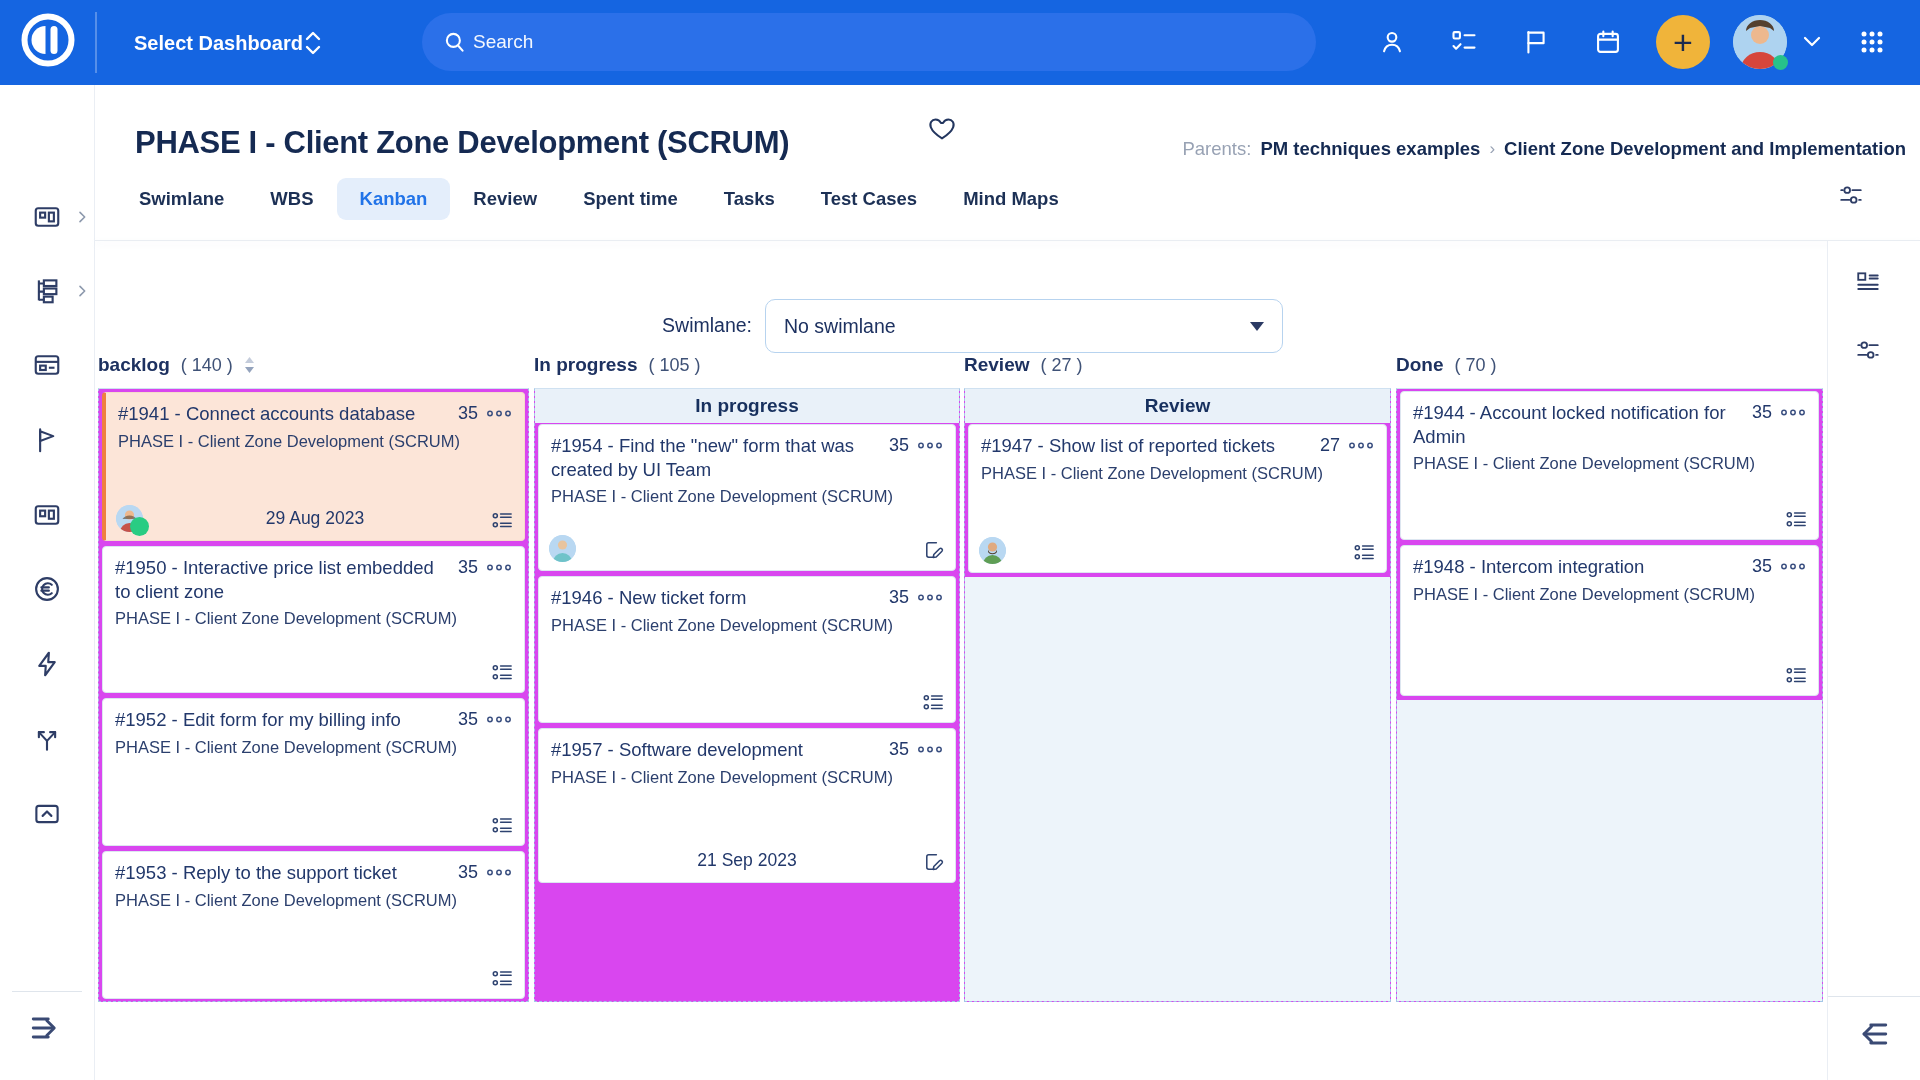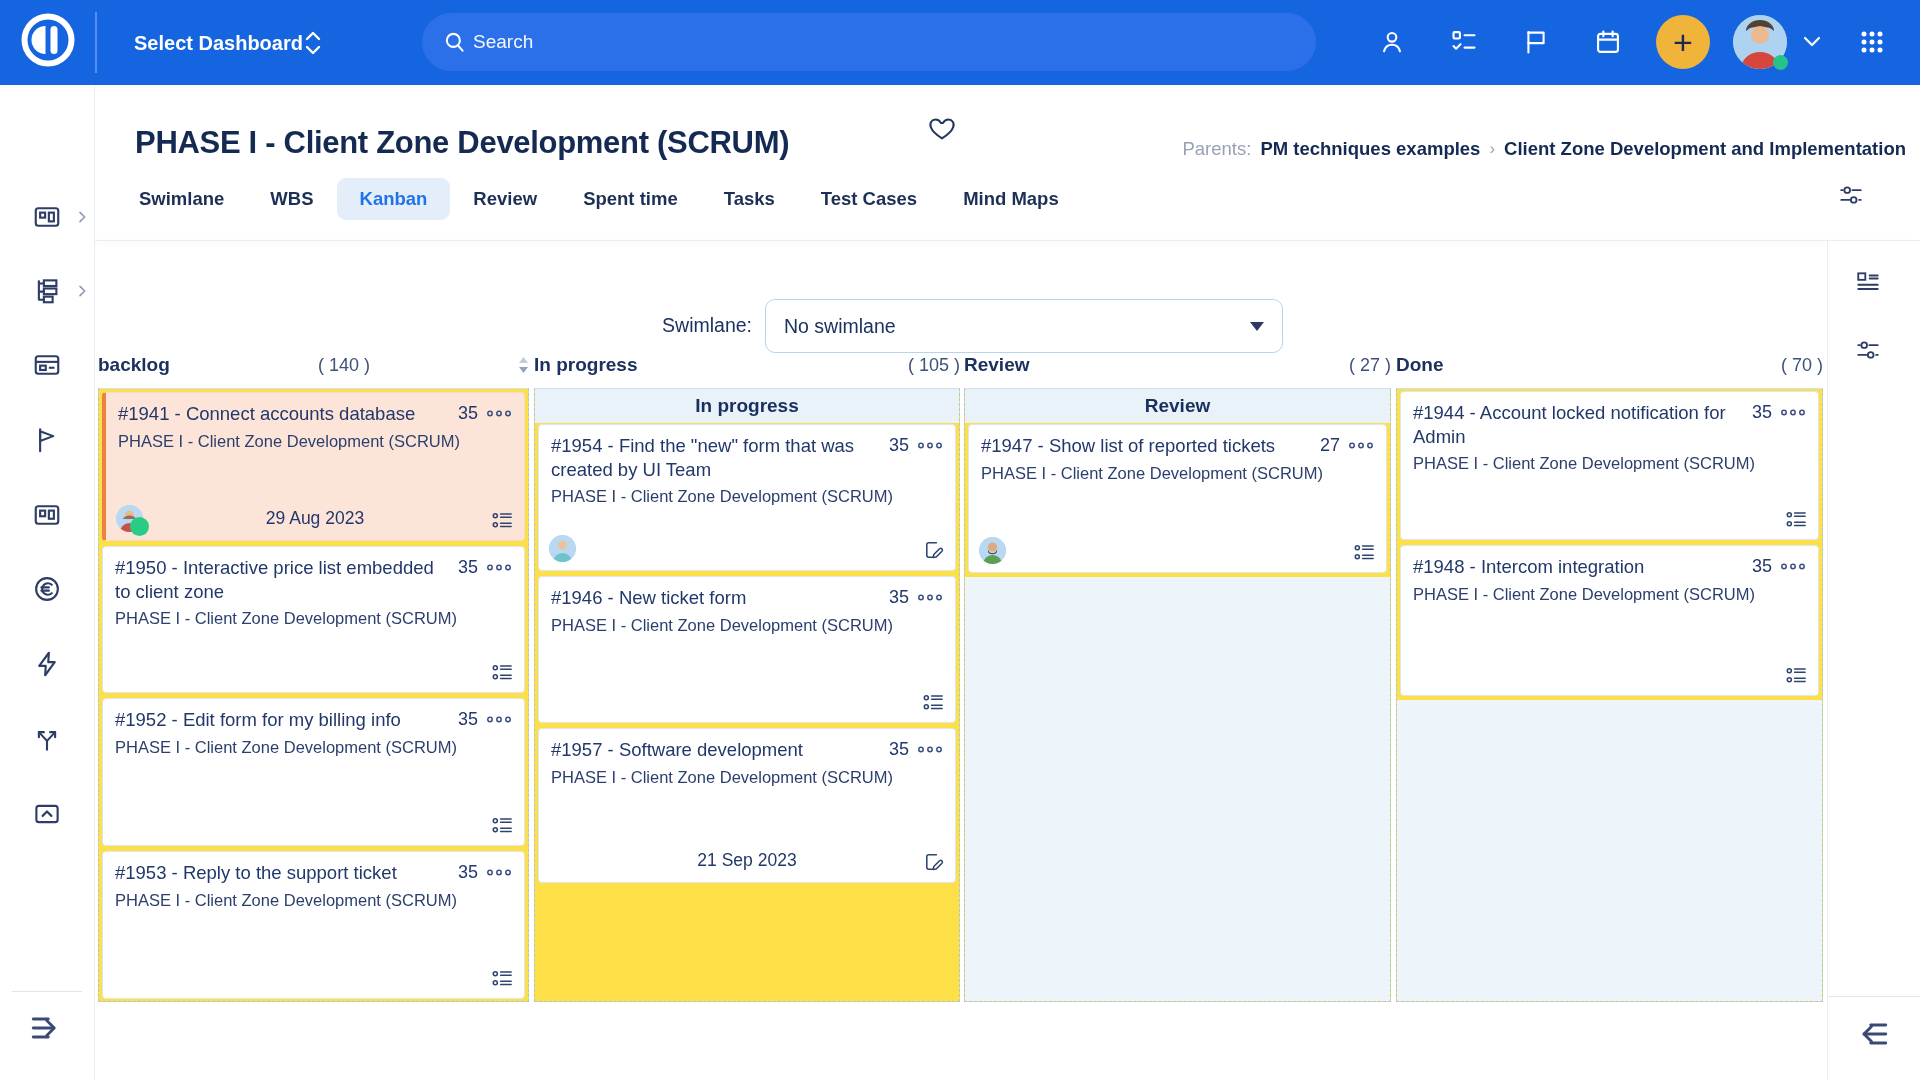--- a/index.html
+++ b/index.html
@@ -55,25 +55,25 @@
   .rr-collapse{position:absolute;left:27px;top:775px;width:36px;height:36px;color:#3a4a74;cursor:pointer;}
 
   
   .swim-label{position:absolute;left:600px;top:314px;width:152px;text-align:right;font-size:19.5px;color:#1d3160;}
   .swim-select{position:absolute;left:765px;top:299px;width:518px;height:54px;border:1.5px solid #b7d3ef;border-radius:10px;
                background:#fff;display:flex;align-items:center;padding:0 18px;cursor:pointer;}
   .swim-select .val{flex:1;font-size:19.5px;color:#1d3160;}
   .swim-select .caret{width:0;height:0;border-left:7px solid transparent;border-right:7px solid transparent;border-top:9px solid #2b3a64;}
 
   
-  .col-label{position:absolute;top:350px;height:30px;display:flex;align-items:center;justify-content:space-between;gap:11px;}
+  .col-label{position:absolute;top:350px;height:30px;display:flex;align-items:center;justify-content:flex-start;gap:11px;}
   .col-label .nm{font-size:19px;font-weight:700;color:#1d3160;}
   .col-label .ct{font-size:18px;color:#3f5277;}
   .sort{width:11px;height:18px;color:#94a3bd;cursor:pointer;}
-  .kcol{position:absolute;top:388px;height:614px;border:1px dashed #a5c7e7;border-top:1px solid #cfe1f1;background:#fde047;}
+  .kcol{position:absolute;top:388px;height:614px;border:1px dashed #a5c7e7;border-top:1px solid #cfe1f1;background:#d946ef;}
   .subhead{position:absolute;left:0;right:0;top:0;height:34px;background:#e9f1f9;text-align:center;
            font-size:19px;font-weight:700;line-height:33px;color:#17305e;}
   .filler{position:absolute;left:0;right:0;background:#edf4fa;}
   .card{position:absolute;left:3px;right:3px;background:#fff;border:1px solid #dde6f0;border-radius:4px;
         padding:9px 12px;cursor:pointer;}
   .card.hl{background:#fce5d8;border-color:#f5dcc9;border-left:4px solid #ef8040;}
   .card-head{display:flex;align-items:flex-start;}
   .card-title{flex:1;font-size:18.5px;line-height:1.28;color:#22386b;padding-right:8px;}
   .card-points{font-size:18px;color:#22386b;margin:1px 8px 0 0;}
   .dots{width:26px;height:11px;color:#3a4f80;margin-top:6px;cursor:pointer;}

